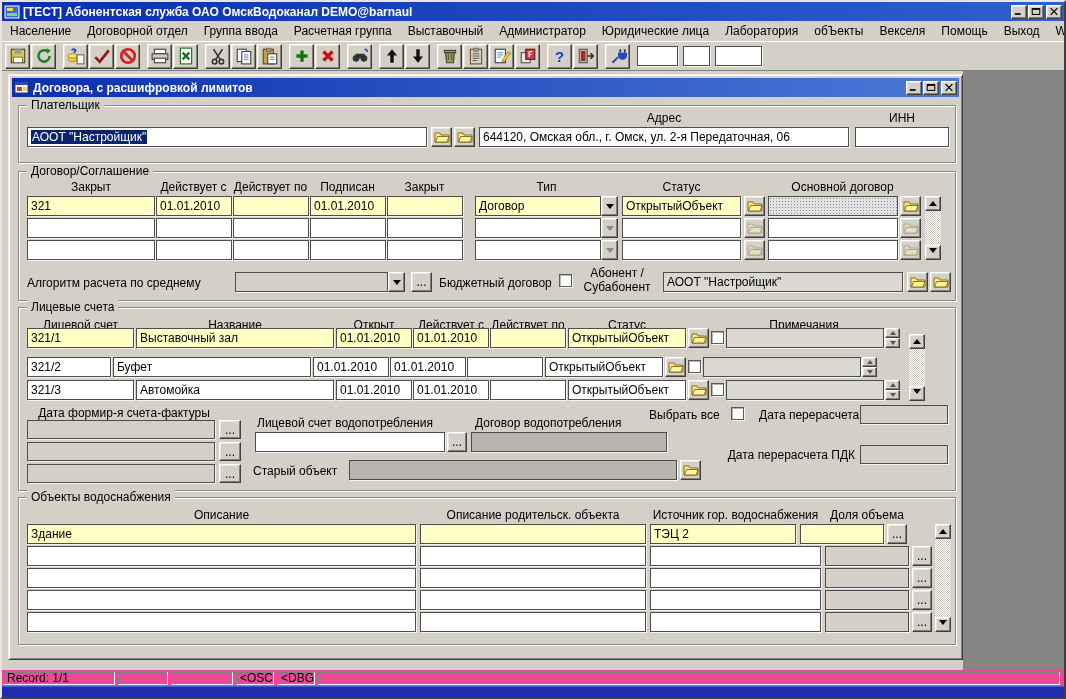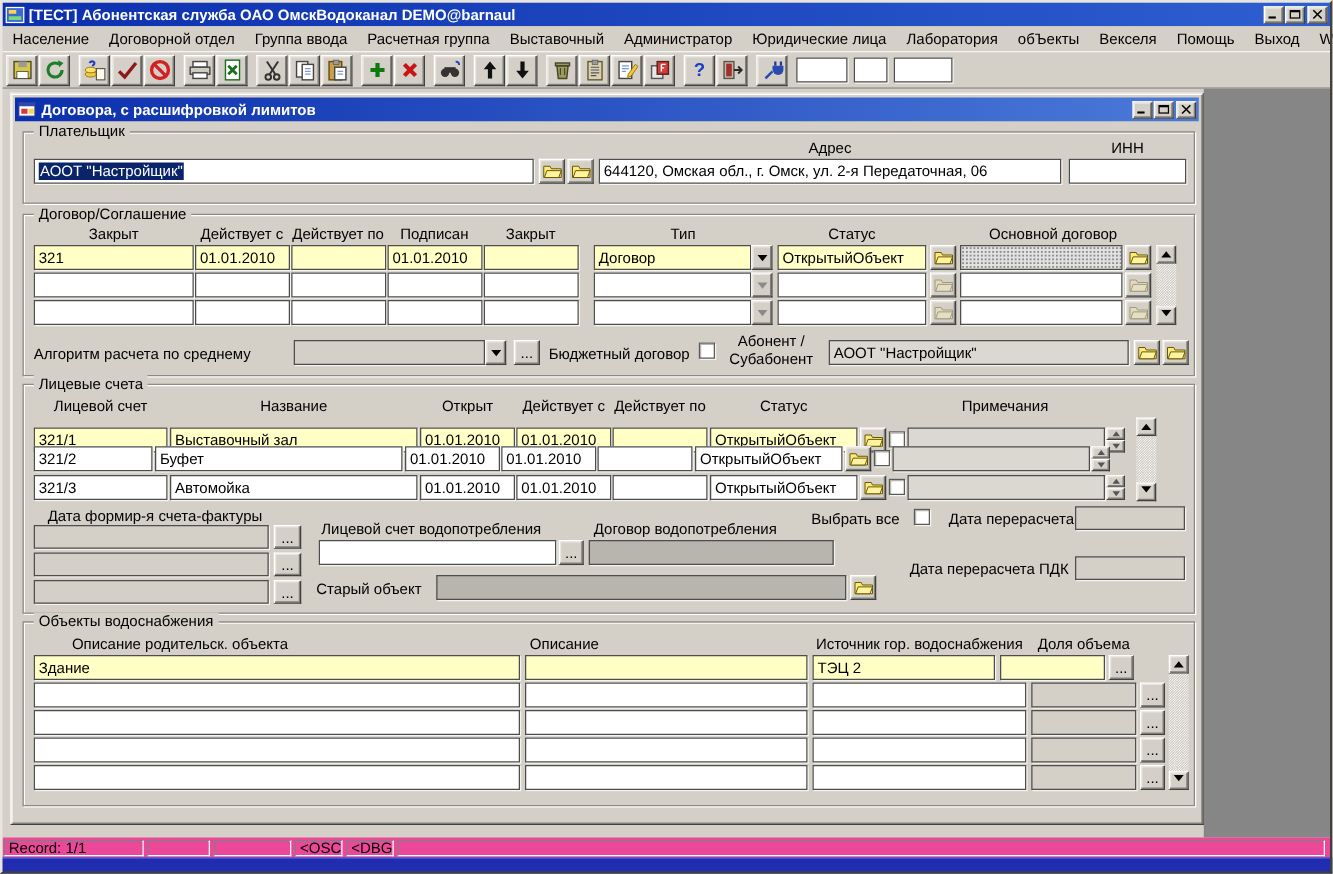--- a/index.html
+++ b/index.html
@@ -543,21 +543,21 @@
         <span class="hdr" style="width:107px">Лицевой счет</span>
         <span class="hdr" style="width:198px;margin-left:2px">Название</span>
         <span class="hdr" style="width:76px;margin-left:2px">Открыт</span>
         <span class="hdr" style="width:76px;margin-left:1px">Действует с</span>
         <span class="hdr" style="width:76px;margin-left:1px">Действует по</span>
         <span class="hdr" style="width:118px;margin-left:2px">Статус</span>
         <span style="width:38px"></span>
         <span class="hdr" style="width:160px">Примечания</span>
       </div>
 
-      <div class="row abs" style="left:8px;top:34px">
+      <div class="row abs" style="left:8px;top:20px">
         <div class="fld cell y" style="width:107px">321/1</div>
         <div class="fld cell y" style="width:198px;margin-left:2px">Выставочный зал</div>
         <div class="fld cell y" style="width:76px;margin-left:2px">01.01.2010</div>
         <div class="fld cell y" style="width:76px;margin-left:1px">01.01.2010</div>
         <div class="fld cell y" style="width:76px;margin-left:1px"></div>
         <div class="fld cell y" style="width:118px;margin-left:2px">ОткрытыйОбъект</div>
         <div class="btn fbtn" style="margin-left:2px">
             <svg class="i16">
               <use href="#i-folder"></use>
             </svg>
@@ -567,21 +567,21 @@
         <div style="margin-left:1px">
           <div class="btn sp">
               <span class="t" style="border-bottom:4px solid #555;margin-bottom:3px"></span>
             </div>
           <div class="btn sp">
               <span class="t" style="border-top:4px solid #555;margin-top:3px"></span>
             </div>
         </div>
       </div>
       <div class="row abs" style="left:8px;top:49px">
-        <div class="fld cell" style="width:95px">321/2</div>
+        <div class="fld cell" style="width:84px">321/2</div>
         <div class="fld cell" style="width:198px;margin-left:2px">Буфет</div>
         <div class="fld cell" style="width:76px;margin-left:2px">01.01.2010</div>
         <div class="fld cell" style="width:76px;margin-left:1px">01.01.2010</div>
         <div class="fld cell" style="width:76px;margin-left:1px"></div>
         <div class="fld cell" style="width:118px;margin-left:2px">ОткрытыйОбъект</div>
         <div class="btn fbtn" style="margin-left:2px">
             <svg class="i16">
               <use href="#i-folder"></use>
             </svg>
           </div>
@@ -660,22 +660,22 @@
       <div class="btn fbtn abs" style="left:661px;top:152px">
           <svg class="i16">
             <use href="#i-folder"></use>
           </svg>
         </div>
     </div>
 
     <div class="grp" style="left:9px;top:422px;width:938px;height:148px">
       <span class="leg">Объекты водоснабжения</span>
       <div class="row abs" style="left:8px;top:10px">
+        <span class="hdr" style="width:389px">Описание</span>
         <span class="hdr" style="width:226px;margin-left:4px">Описание родительск. объекта</span>
-        <span class="hdr" style="width:389px">Описание</span>
         <span class="hdr" style="width:171px;margin-left:4px">Источник гор. водоснабжения</span>
         <span class="hdr" style="width:84px;margin-left:4px">Доля объема</span>
       </div>
 
       <div class="row abs" style="left:8px;top:26px">
         <div class="fld cell y" style="width:389px">Здание</div>
         <div class="fld cell y" style="width:226px;margin-left:4px"></div>
         <div class="fld cell y" style="width:146px;margin-left:4px">ТЭЦ 2</div>
         <div class="fld cell y" style="width:84px;margin-left:4px"></div>
         <div class="btn" style="width:20px;height:20px;margin-left:3px">

